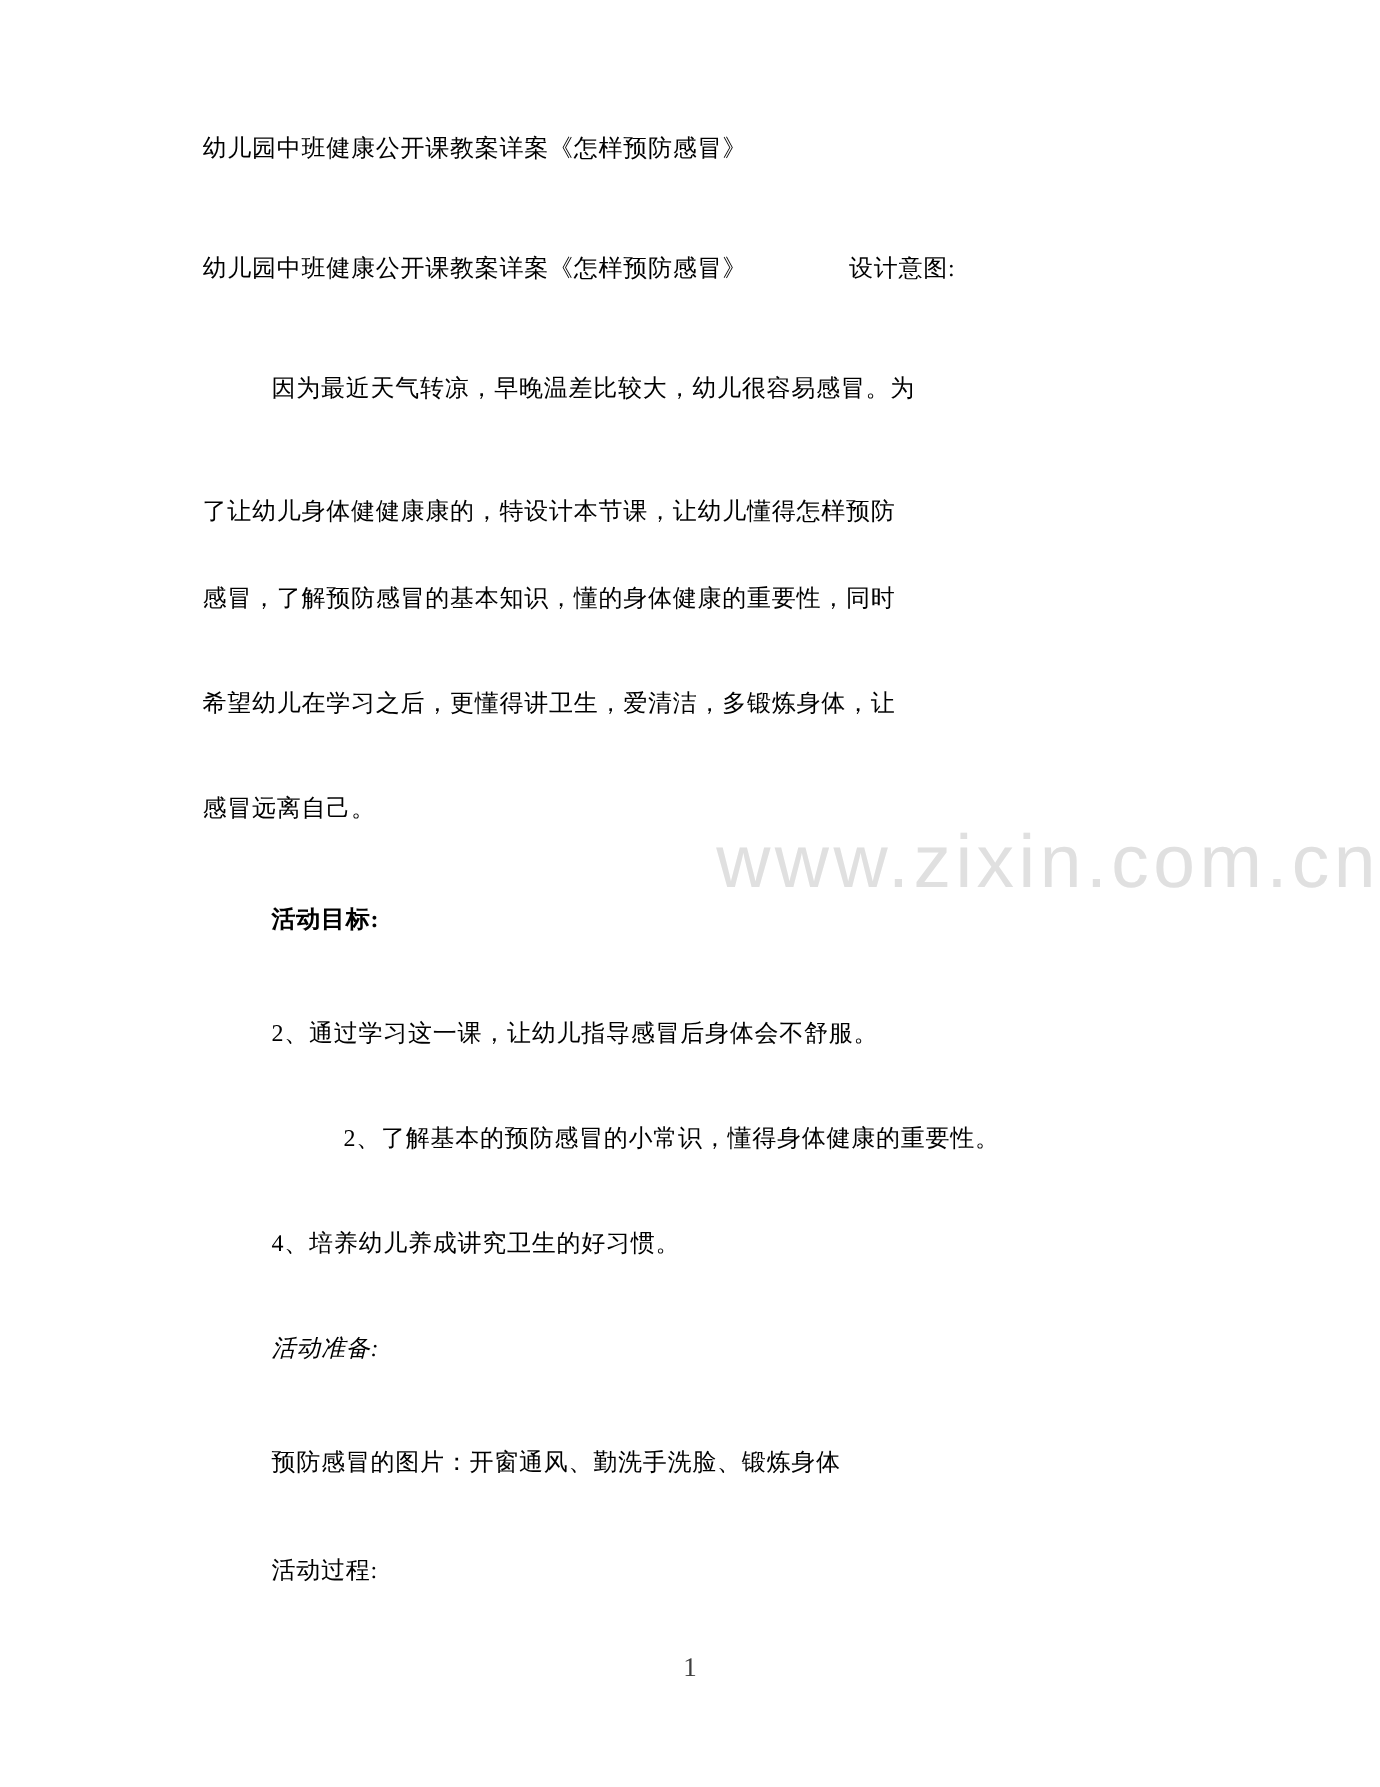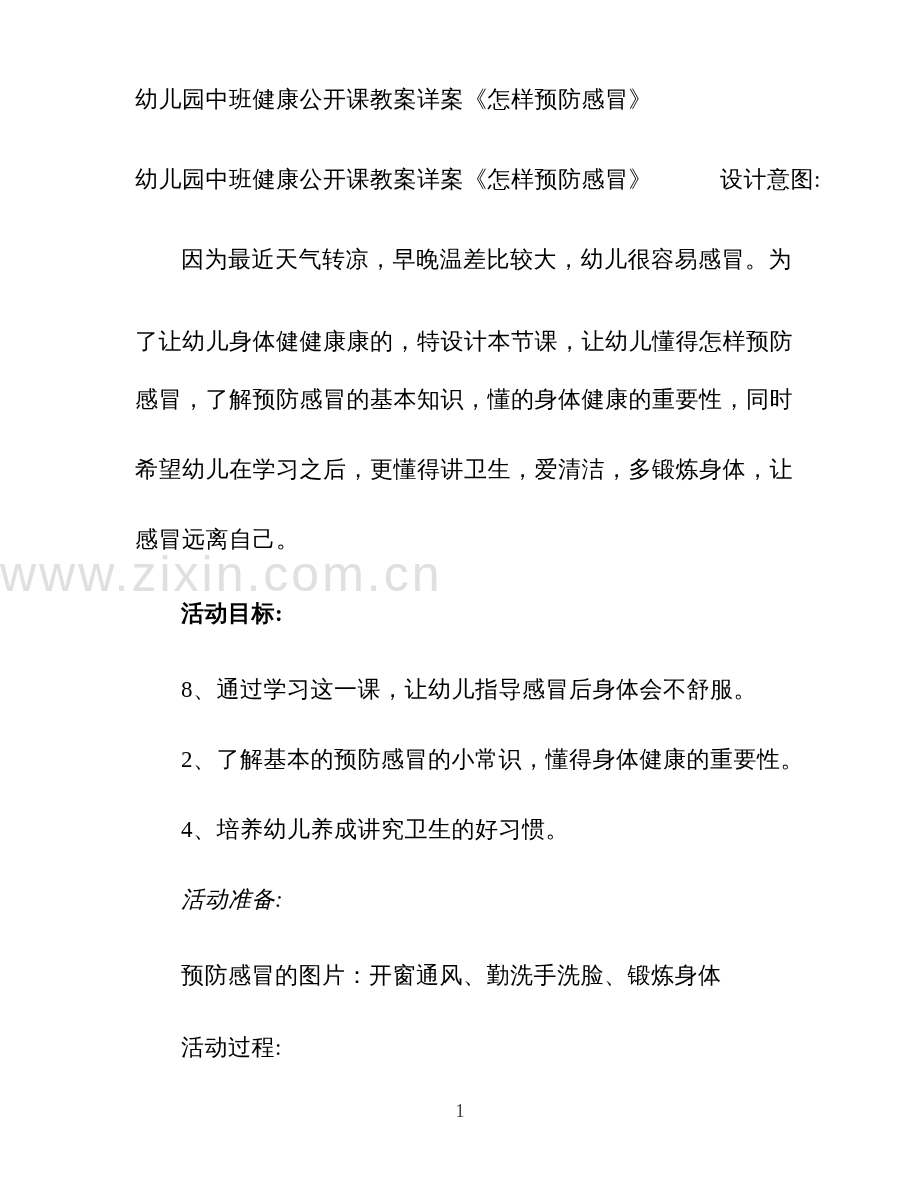--- a/index.html
+++ b/index.html
@@ -13,42 +13,42 @@
     height: 1191px;
     background: #ffffff;
     overflow: hidden;
     font-family: "Liberation Serif", "DejaVu Serif", serif;
     color: #000000;
   }
   .line {
     position: absolute;
     left: 135px;
     width: 660px;
-    font-size: 23px;
+    font-size: 16px;
     line-height: 28px;
     letter-spacing: 0.5px;
     white-space: nowrap;
   }
   .indent-2 {
     left: 181px;
     width: 614px;
   }
   .first-indent {
     padding-left: 46px;
   }
   .design-intent {
     display: inline-block;
     margin-left: 68px;
   }
   .watermark {
     position: absolute;
     top: 548px;
     left: 0;
     width: 100%;
-    text-align: left;
+    text-align: right;
     font-family: "Liberation Sans", "DejaVu Sans", sans-serif;
     font-size: 50px;
     line-height: 52px;
     letter-spacing: 3px;
     color: #e0e0e0;
     user-select: none;
     pointer-events: none;
   }
   .page-number {
     position: absolute;
@@ -79,23 +79,23 @@
   <div class="line" style="top: 386px;">感冒，了解预防感冒的基本知识，懂的身体健康的重要性，同时</div>
 
   <div class="line" style="top: 456px;">希望幼儿在学习之后，更懂得讲卫生，爱清洁，多锻炼身体，让</div>
 
   <div class="line" style="top: 526px;">感冒远离自己。</div>
 
   <div class="watermark">www.zixin.com.cn</div>
 
   <div class="line indent-2" style="top: 600px; font-weight: bold;">活动目标:</div>
 
-  <div class="line indent-2" style="top: 676px;">8、通过学习这一课，让幼儿指导感冒后身体会不舒服。</div>
+  <div class="line indent-2" style="top: 676px;">2、通过学习这一课，让幼儿指导感冒后身体会不舒服。</div>
 
-  <div class="line indent-2" style="top: 746px;">2、了解基本的预防感冒的小常识，懂得身体健康的重要性。</div>
+  <div class="line indent-2" style="top: 746px; margin-left: 48px;">2、了解基本的预防感冒的小常识，懂得身体健康的重要性。</div>
 
   <div class="line indent-2" style="top: 816px;">4、培养幼儿养成讲究卫生的好习惯。</div>
 
   <div class="line indent-2" style="top: 886px; font-style: italic;">活动准备:</div>
 
   <div class="line indent-2" style="top: 962px;">预防感冒的图片：开窗通风、勤洗手洗脸、锻炼身体</div>
 
   <div class="line indent-2" style="top: 1034px;">活动过程:</div>
 
   <div class="page-number">1</div>

